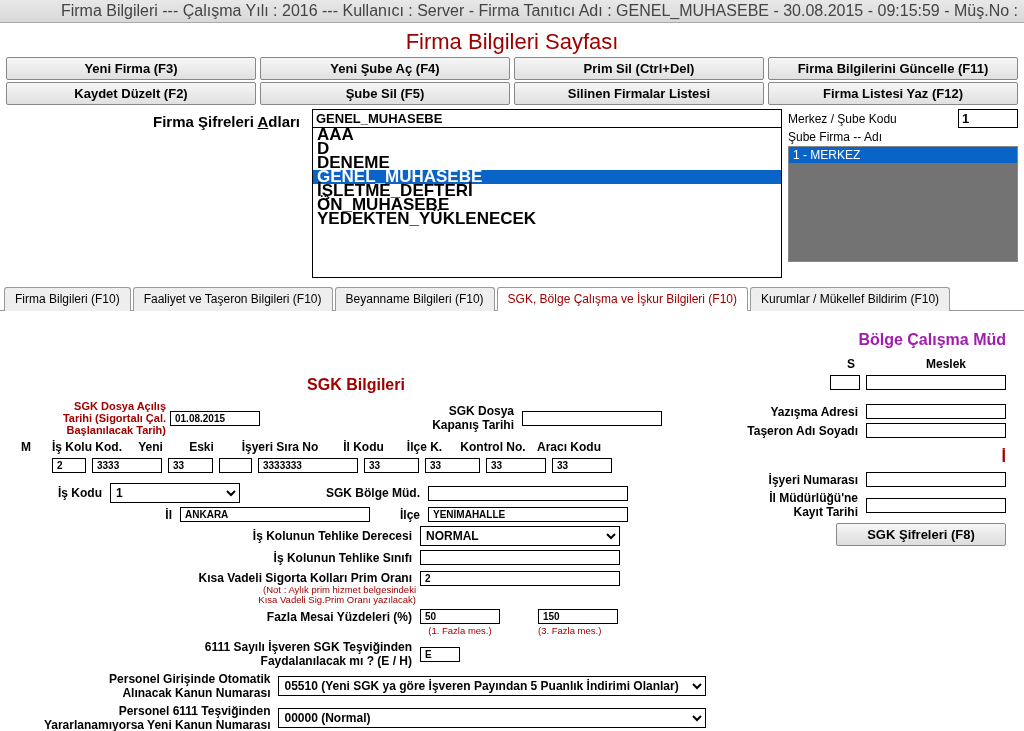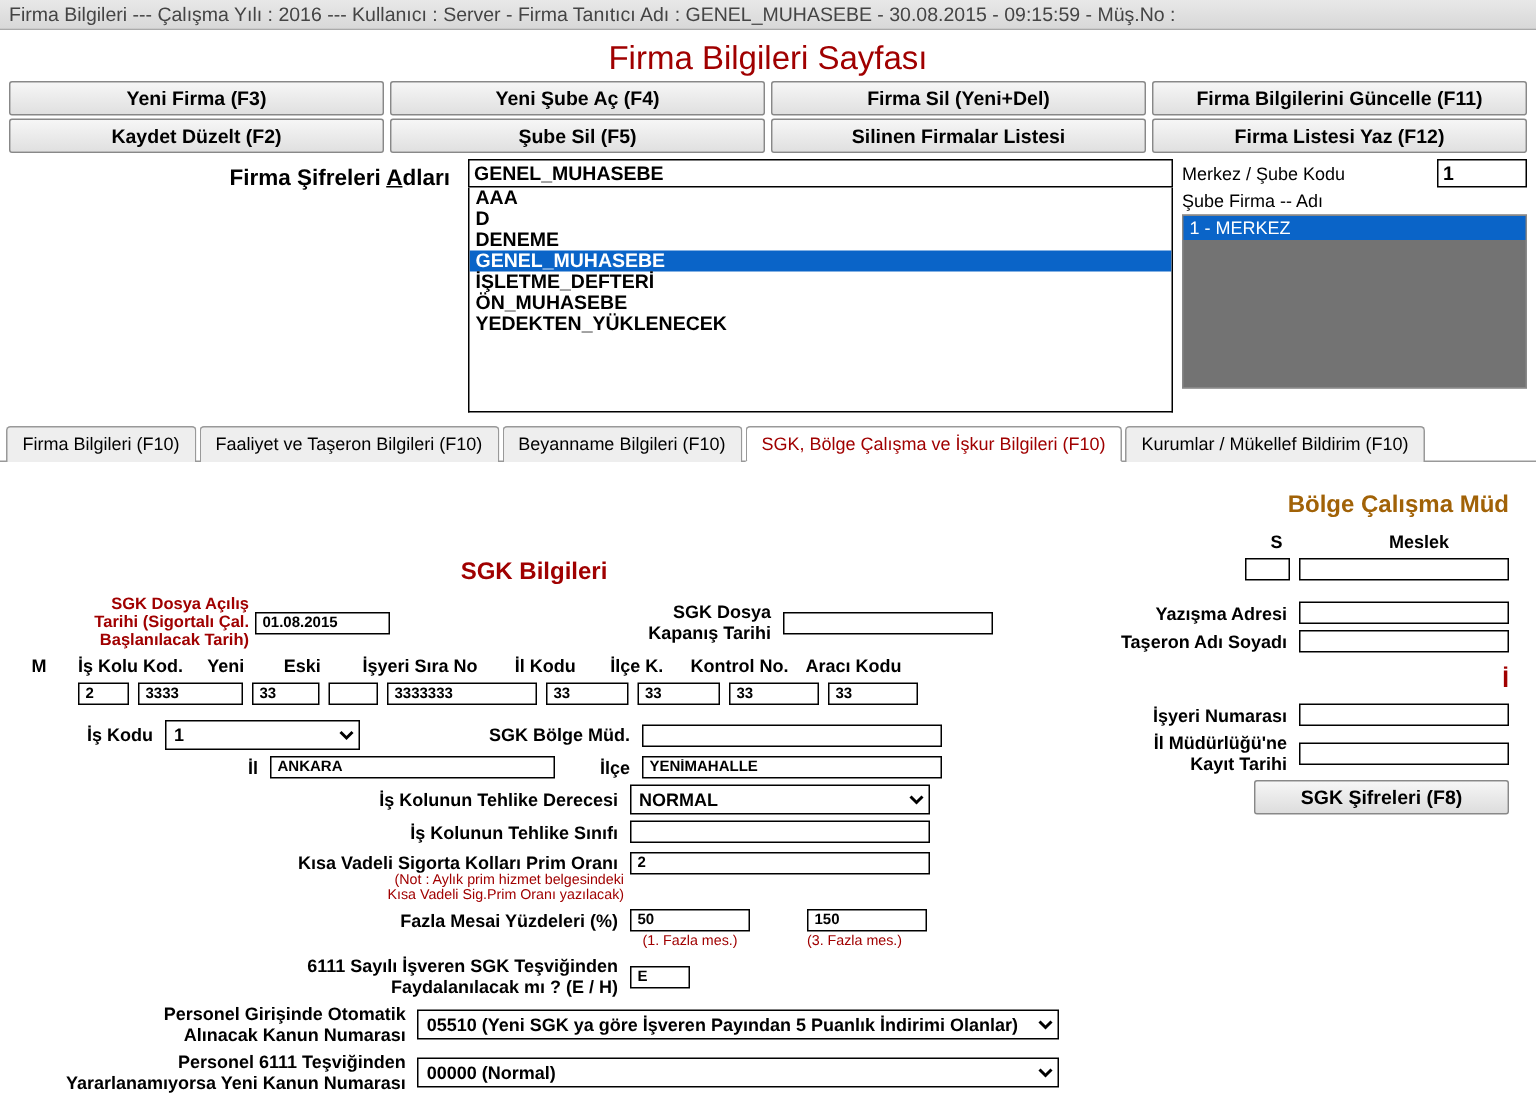--- a/index.html
+++ b/index.html
@@ -1,26 +1,26 @@
 <!DOCTYPE html>
 <html><head>
 <meta charset="utf-8">
 <style>
 * { box-sizing: border-box; margin: 0; padding: 0; font-family: Arial, sans-serif; }
 body { background: #fff; width: 1024px; font-size: 12px; color: #000; }
-.title-bar { background: linear-gradient(#e8e8e8, #d8d8d8); border-bottom: 1px solid #aaa; padding: 2px 6px; font-size: 13px; color: #444; text-align: left; width:100%; }
+.title-bar { background: linear-gradient(#e8e8e8, #d8d8d8); border-bottom: 1px solid #aaa; padding: 2px 6px; font-size: 16px; color: #444; text-align: right; width:100%; }
 .page-title { text-align: center; color: #a00000; font-size: 22px; padding: 6px 0 2px; }
 .btn-row { display: flex; gap: 4px; padding: 0 6px 2px; }
 .btn { flex: 1; background: linear-gradient(#f6f6f6, #e0e0e0); border: 1px solid #888; border-radius: 2px; padding: 3px 2px; font-size: 13px; font-weight: bold; text-align: center; cursor: pointer; }
 .firm-area { display: flex; padding: 2px 6px 0; gap: 6px; }
 .firm-label { font-size: 15px; font-weight: bold; text-align: right; padding-top: 4px; min-width: 300px; padding-right:6px;}
 .firm-label u { text-decoration: underline; }
 .firm-list-wrap { flex: 1; }
 .firm-input { width: 100%; border: 1px solid #000; padding: 1px 3px; font-size: 13px; font-weight: bold; }
-.firm-list { border: 1px solid #000; border-top: none; height: 150px; overflow: auto; background: #fff; font-size: 13px; font-weight: bold; }
+.firm-list { border: 1px solid #000; border-top: none; height: 150px; overflow: auto; background: #fff; font-size: 17px; font-weight: bold; }
 .firm-list div { padding: 0px 4px; cursor: pointer; line-height:14px; }
 .firm-list .sel { background: #0a64c8; color: #fff; }
 .right-col { width: 230px; font-size: 12px; }
 .rc-row { display: flex; align-items: center; gap: 6px; margin-bottom:2px;}
 .rc-row .lbl { flex:1;}
 .rc-row input { border:1px solid #000; width:60px; padding:1px 3px; font-weight:bold; font-size:13px; text-align:left;}
 .sube-list { border:1px solid #888; height:116px; background:#737373;}
 .sube-list .sel { background:#0a64c8; color:#fff; padding:1px 4px; font-size:12px; text-align:left;}
 .tabs { display:flex; border-bottom:1px solid #999; margin-top:8px; padding-left:4px; gap:0; font-size:12px;}
 .tab { padding:4px 10px; border:1px solid #999; border-bottom:none; background:#eee; margin-right:2px; cursor:pointer; position:relative; top:1px; border-radius:3px 3px 0 0;}
@@ -28,37 +28,37 @@
 .form-area { padding:20px 6px 4px; position:relative;}
 .section-title { color:#a00000; font-size:16px; font-weight:bold; text-align:center; margin-bottom:6px;margin-top:45px;}
 .red-label { color:#a00000; font-weight:bold; font-size:11px; text-align:right;}
 .tiny-red { color:#a00000; font-size:9.5px; text-align:right; line-height:10px;}
 .row { display:flex; align-items:center; gap:4px; margin-bottom:4px;}
 .lbl-r { text-align:right; font-size:12px; font-weight:bold; padding-right:4px;}
 input.fld, select.fld { border:1px solid #000; padding:1px 4px; font-size:10px; font-weight:bold; background:#fff;}
 .hdr { font-size:12px; font-weight:bold; text-align:center;}
 .left-form { width:700px; float:left;}
 .right-form { width:300px; float:left; padding-left:10px;}
-.right-sec-title { color:#a16207; font-size:16px; font-weight:bold; text-align:right; margin-bottom:8px;}
+.right-sec-title { color:#a21caf; font-size:16px; font-weight:bold; text-align:right; margin-bottom:8px;}
 .isvkur-title { color:#a00000; font-size:16px; font-weight:bold; text-align:right; margin:10px 0 6px;}
 .sgk-btn { background: linear-gradient(#f6f6f6, #ddd); border:1px solid #888; border-radius:2px; padding:3px 10px; font-size:13px; font-weight:bold; cursor:pointer; display:block; margin-left:auto; width:170px; text-align:center;}
 .clearfix::after { content:""; display:block; clear:both;}
 select.combo { border:1px solid #000; font-size:12px; font-weight:bold; background:#fff; padding:1px;}
 .combo-sel { background:#0a64c8; color:#fff;}
 </style>
 </head>
 <body>
 
 <div class="title-bar">Firma Bilgileri  ---  Çalışma Yılı : 2016  ---  Kullanıcı : Server - Firma Tanıtıcı Adı : GENEL_MUHASEBE - 30.08.2015 - 09:15:59 - Müş.No :</div>
 <div class="page-title">Firma Bilgileri Sayfası</div>
 
 <div class="btn-row">
   <div class="btn">Yeni Firma (F3)</div>
   <div class="btn">Yeni Şube Aç (F4)</div>
-  <div class="btn">Firma Sil (Yeni+Del)</div>
+  <div class="btn">Prim Sil (Ctrl+Del)</div>
   <div class="btn">Firma Bilgilerini Güncelle (F11)</div>
 </div>
 <div class="btn-row">
   <div class="btn">Kaydet Düzelt (F2)</div>
   <div class="btn">Şube Sil (F5)</div>
   <div class="btn">Silinen Firmalar Listesi</div>
   <div class="btn">Firma Listesi Yaz (F12)</div>
 </div>
 
 <div class="firm-area">

